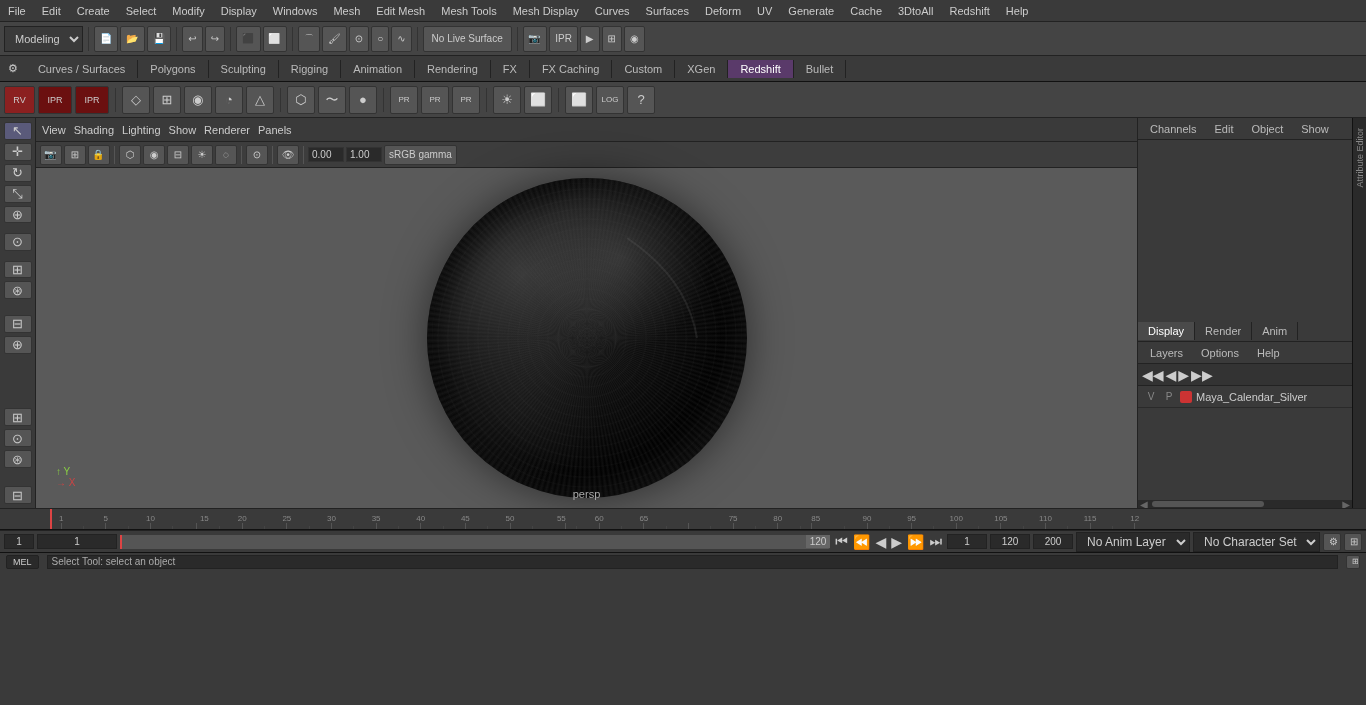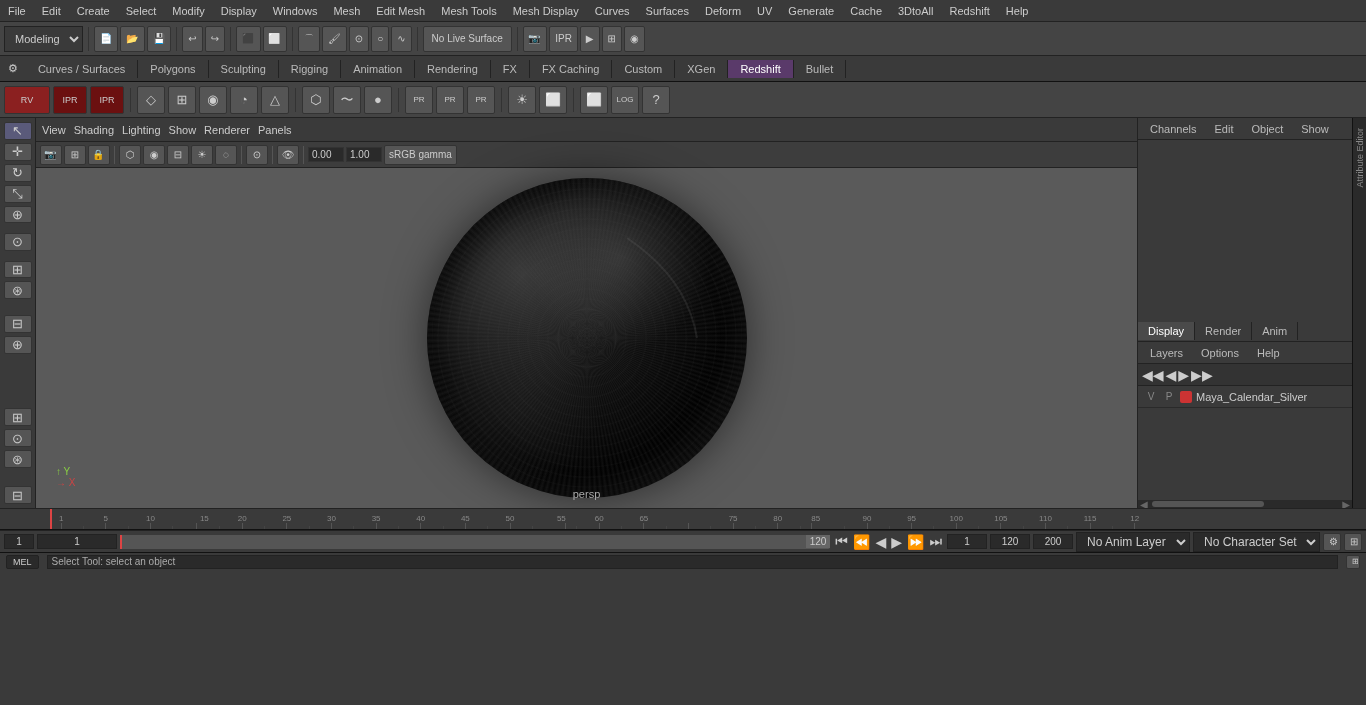--- a/index.html
+++ b/index.html
@@ -277,21 +277,21 @@
   <div class="mode-tab">Rendering</div>
   <div class="mode-tab">FX</div>
   <div class="mode-tab">FX Caching</div>
   <div class="mode-tab">Custom</div>
   <div class="mode-tab">XGen</div>
   <div class="mode-tab active">Redshift</div>
   <div class="mode-tab">Bullet</div>
 </div>
 
 <div id="icon-toolbar">
-  <div class="icon-btn red-bg" style="font-size:9px; width:46px;">RV</div>
+  <div class="icon-btn red-bg" style="font-size:9px; width:31px;">RV</div>
   <div class="icon-btn dark-red" style="font-size:9px; width:34px;">IPR</div>
   <div class="icon-btn dark-red" style="font-size:9px; width:34px;">IPR</div>
   <div class="toolbar-separator"></div>
   <div class="icon-btn">◇</div>
   <div class="icon-btn">⊞</div>
   <div class="icon-btn">◉</div>
   <div class="icon-btn">◔</div>
   <div class="icon-btn">△</div>
   <div class="toolbar-separator"></div>
   <div class="icon-btn">⬡</div>

